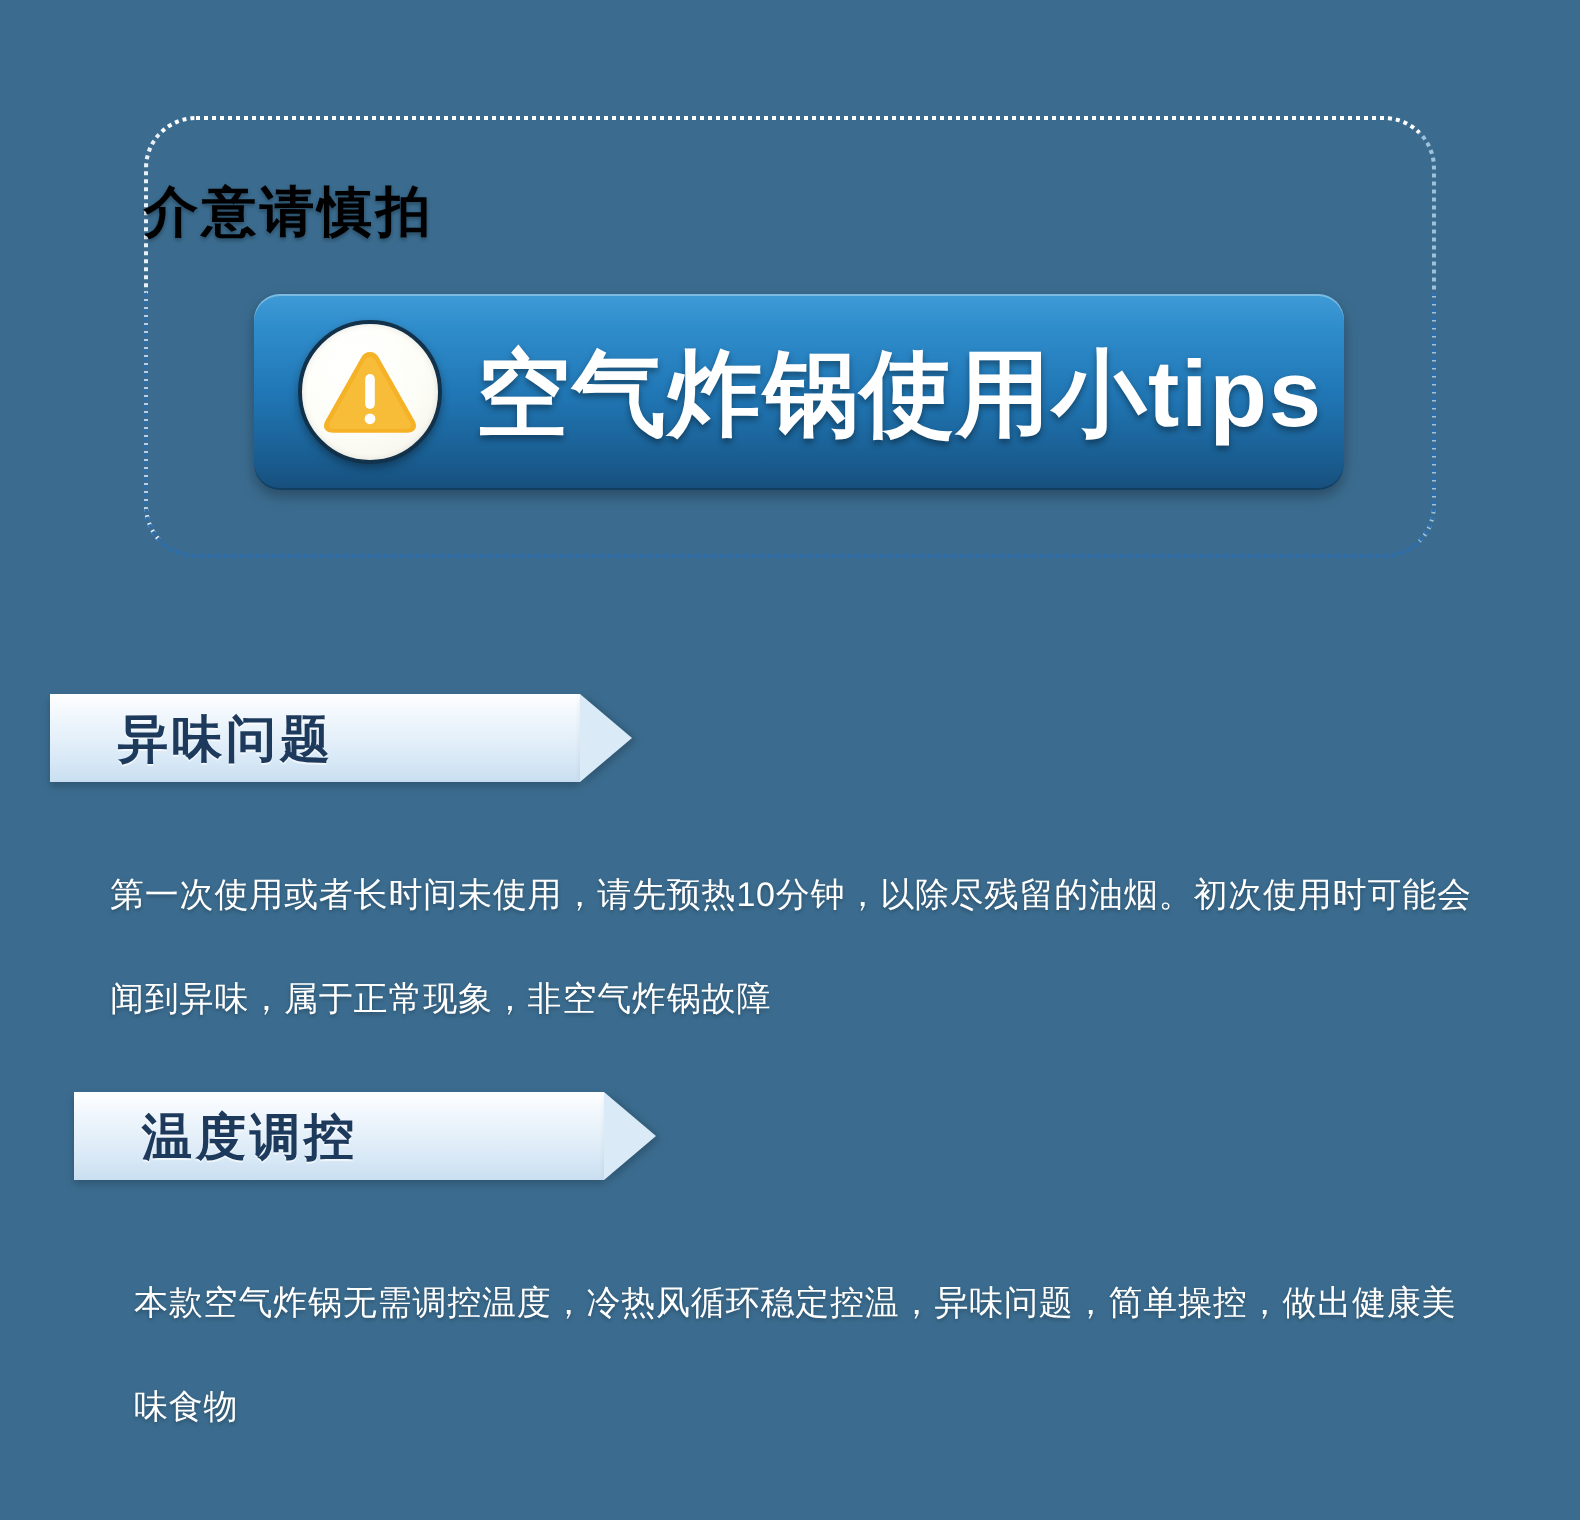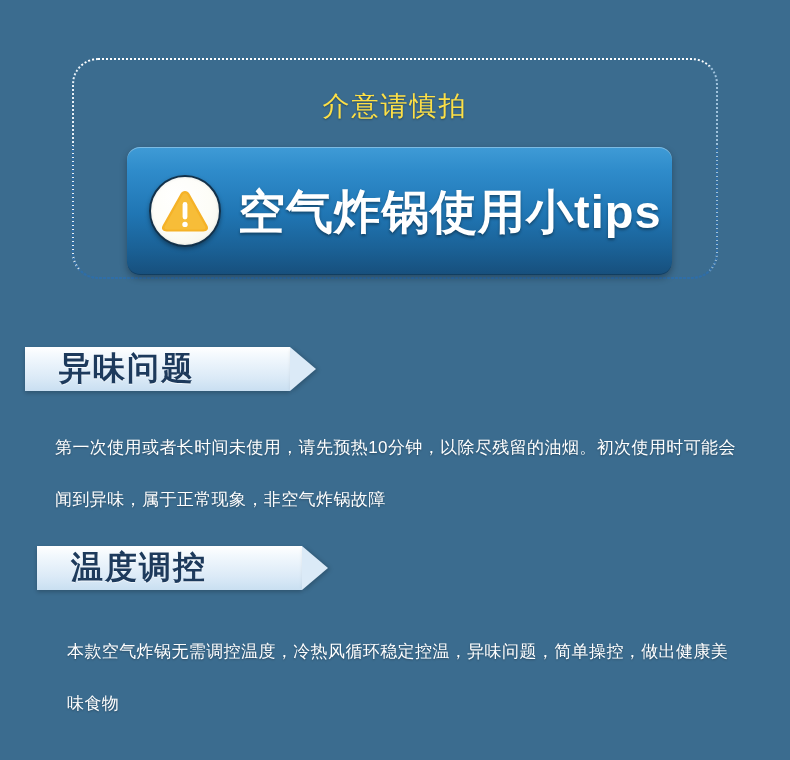--- a/index.html
+++ b/index.html
@@ -42,33 +42,32 @@
     border-left-color:#2f6ea8;
     border-right-color:#2f6ea8;
     border-radius:0 0 26px 26px;
     pointer-events:none;
   }
 
   .hero-subtitle {
     position:absolute;
     left:72px; top:88px;
     width:646px;
-    text-align:center;
-    color:#fde047;
+    color:#000000;
     font-size:27px;
     letter-spacing:2px;
-    font-weight:400;
+    font-weight:700;
     text-shadow:0 1px 2px rgba(0,0,0,0.35);
   }
 
   
   .title-button {
     position:absolute;
     left:127px; top:147px;
-    width:545px; height:128px;
+    width:545px; height:98px;
     border-radius:13px;
     background:linear-gradient(180deg,
         #3f9bd6 0%,
         #2f8ccb 18%,
         #2076b4 52%,
         #1a5f93 82%,
         #174f7c 100%);
     box-shadow:
       0 3px 7px rgba(0,0,0,0.30),
       inset 0 1px 0 rgba(255,255,255,0.32),
@@ -122,21 +121,21 @@
     position:absolute;
     left:265px; top:0;
     width:0; height:0;
     border-top:22px solid transparent;
     border-bottom:22px solid transparent;
     border-left:26px solid #dbeaf7;
     filter:drop-shadow(2px 1px 2px rgba(0,0,0,0.22));
   }
   .banner-label {
     color:#1d3a5c;
-    font-size:32px;
+    font-size:25px;
     font-weight:bold;
     letter-spacing:2px;
     margin-left:34px;
     text-shadow:0 1px 0 rgba(255,255,255,0.6);
     position:relative;
     z-index:2;
     text-align:center;
   }
 
   .body-text {

